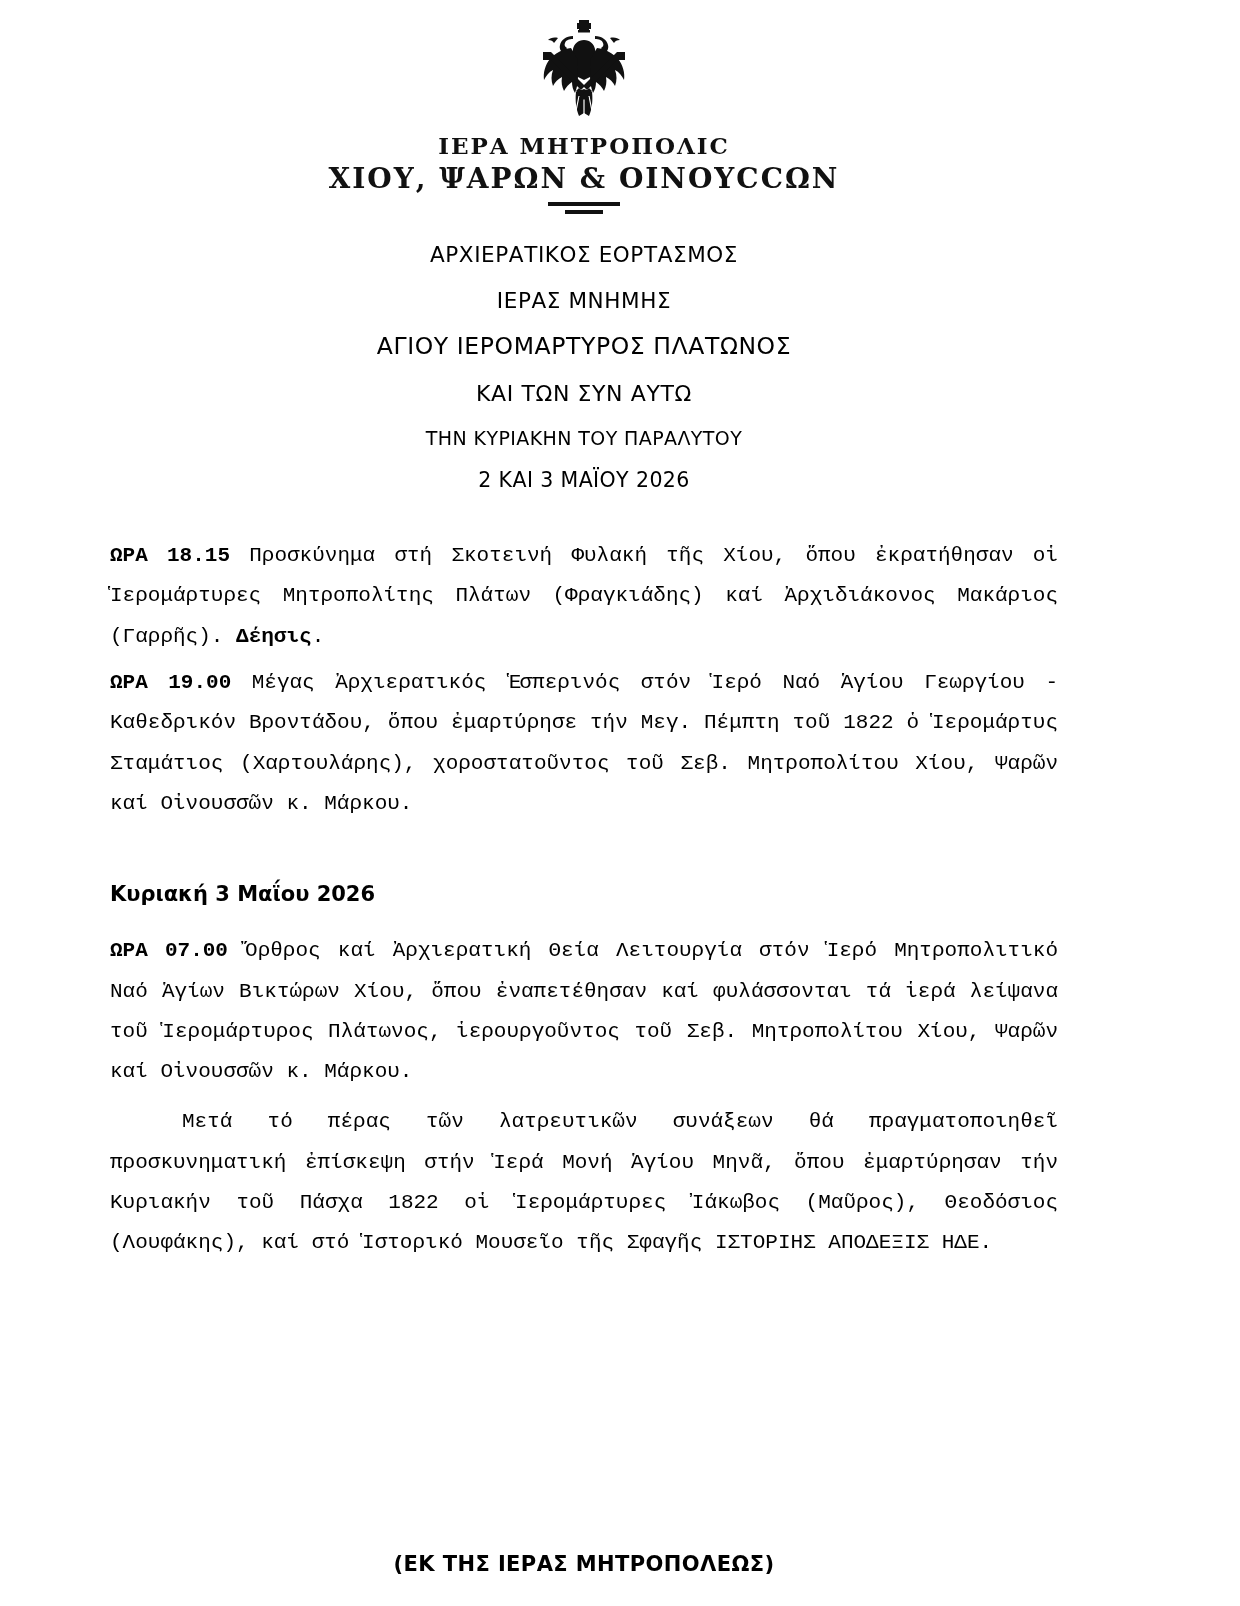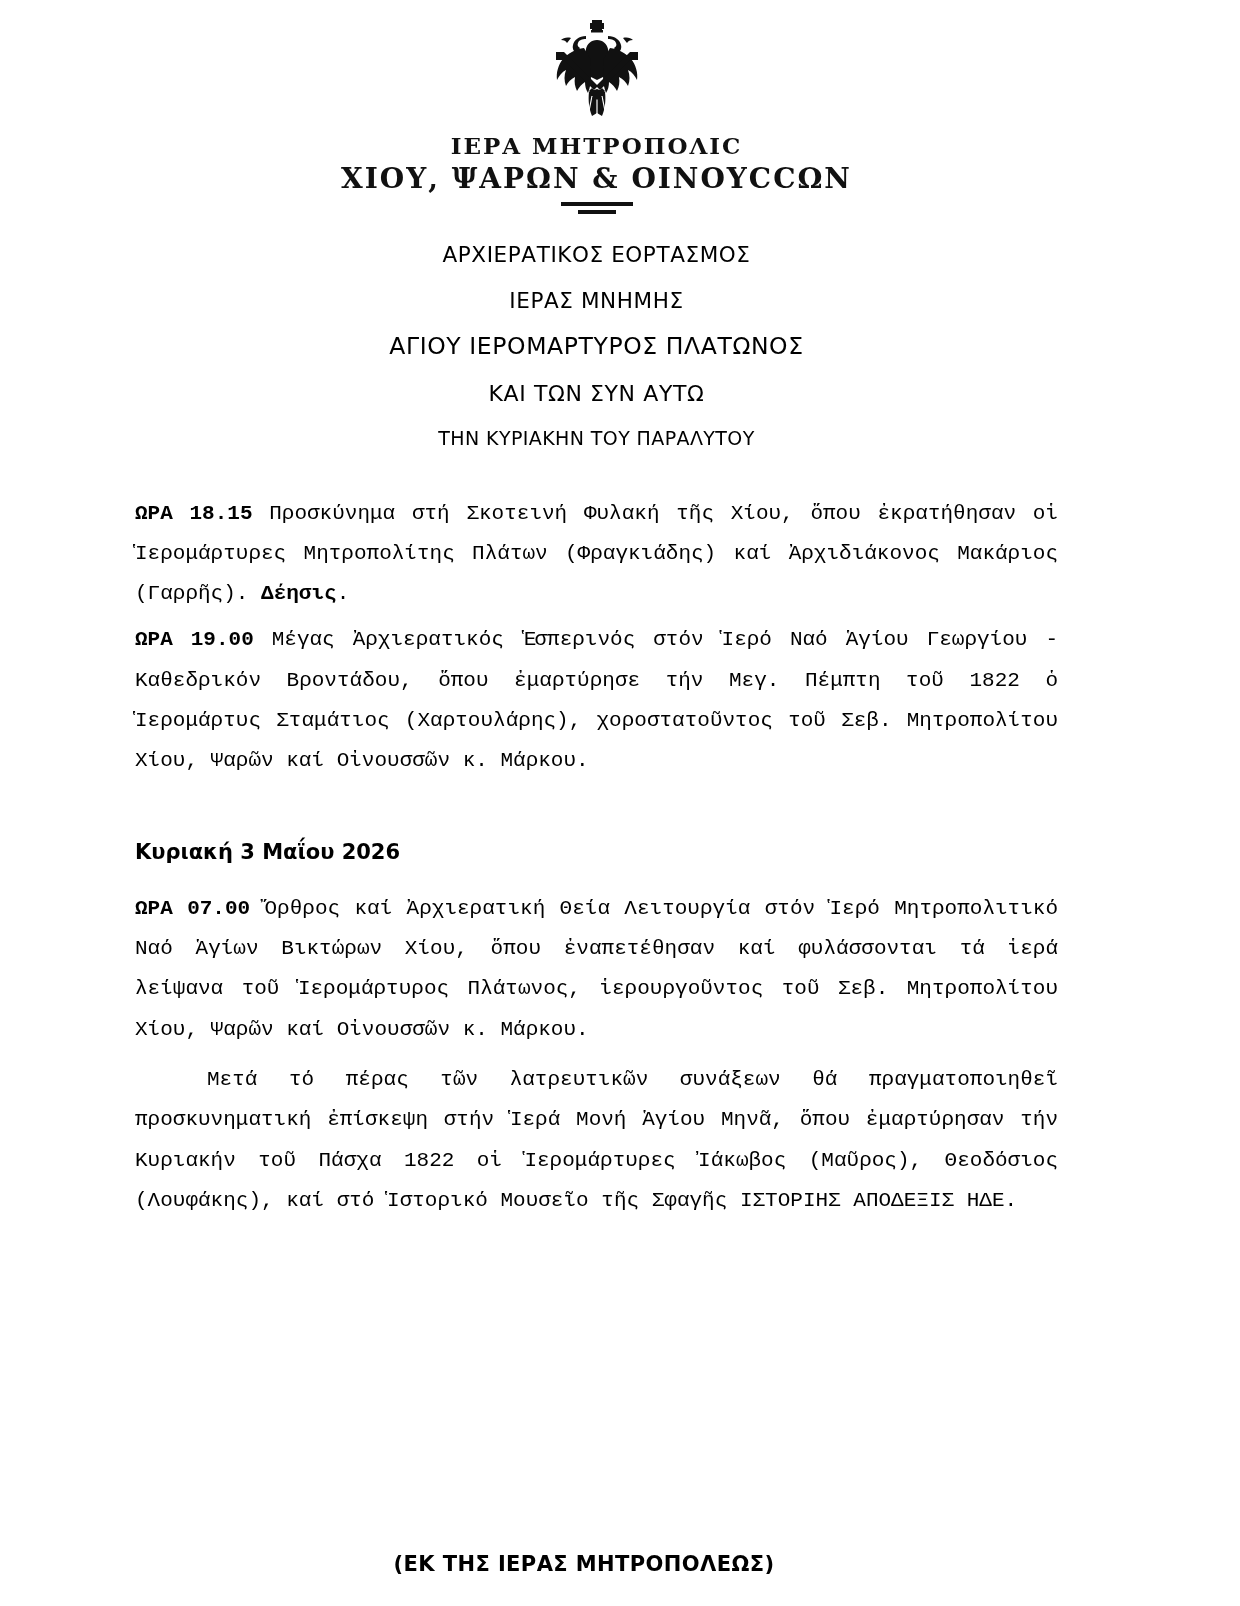--- a/index.html
+++ b/index.html
@@ -15,21 +15,20 @@
     font-family: "DejaVu Sans", "Liberation Sans", sans-serif;
     color: #000000;
     overflow: hidden;
   }
 
   .page {
     width: 1168px;
     height: 1606px;
     position: relative;
     box-sizing: border-box;
-    padding-left: 25px;
   }
 
   
   .letterhead {
     width: 100%;
     padding-top: 14px;
     display: flex;
     flex-direction: column;
     align-items: center;
   }
@@ -188,20 +187,21 @@
       <div class="lh-rule-short"></div>
     </div>
   </div>
 
   <div class="titleblock">
     <div class="t-l1">ΑΡΧΙΕΡΑΤΙΚΟΣ   ΕΟΡΤΑΣΜΟΣ</div>
     <div class="t-l2">ΙΕΡΑΣ ΜΝΗΜΗΣ</div>
     <div class="t-l3">ΑΓΙΟΥ ΙΕΡΟΜΑΡΤΥΡΟΣ ΠΛΑΤΩΝΟΣ</div>
     <div class="t-l4">ΚΑΙ ΤΩΝ  ΣΥΝ  ΑΥΤΩ</div>
     <div class="t-l5">ΤΗΝ ΚΥΡΙΑΚΗΝ ΤΟΥ ΠΑΡΑΛΥΤΟΥ</div>
+    <div class="t-l6">2  ΚΑΙ 3   ΜΑΪΟΥ 2026</div>
   </div>
 
   <div class="body-area">
 
 
     <p class="para"><span class="b">ΩΡΑ 18.15</span><span>  Προσκύνημα  στή Σκοτεινή Φυλακή τῆς Χίου, ὅπου ἐκρατήθησαν    οἱ Ἱερομάρτυρες Μητροπολίτης Πλάτων (Φραγκιάδης) καί Ἀρχιδιάκονος Μακάριος (Γαρρῆς). </span><span class="b">Δέησις</span><span>.</span></p>
 
     <p class="para"><span class="b">ΩΡΑ  19.00</span><span>   Μέγας Ἀρχιερατικός Ἑσπερινός στόν Ἱερό Ναό Ἁγίου Γεωργίου - Καθεδρικόν Βροντάδου, ὅπου ἐμαρτύρησε τήν Μεγ. Πέμπτη τοῦ 1822 ὁ Ἱερομάρτυς Σταμάτιος (Χαρτουλάρης), χοροστατοῦντος τοῦ Σεβ.  Μητροπολίτου  Χίου,  Ψαρῶν  καί  Οἰνουσσῶν  κ.  Μάρκου.</span></p>
 
     <div class="gap-between-days"></div>

